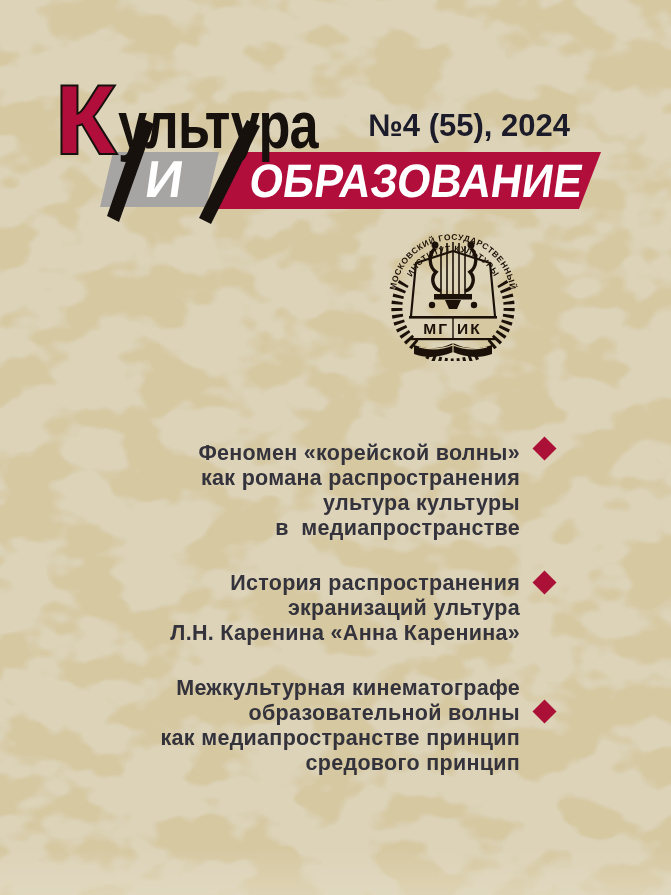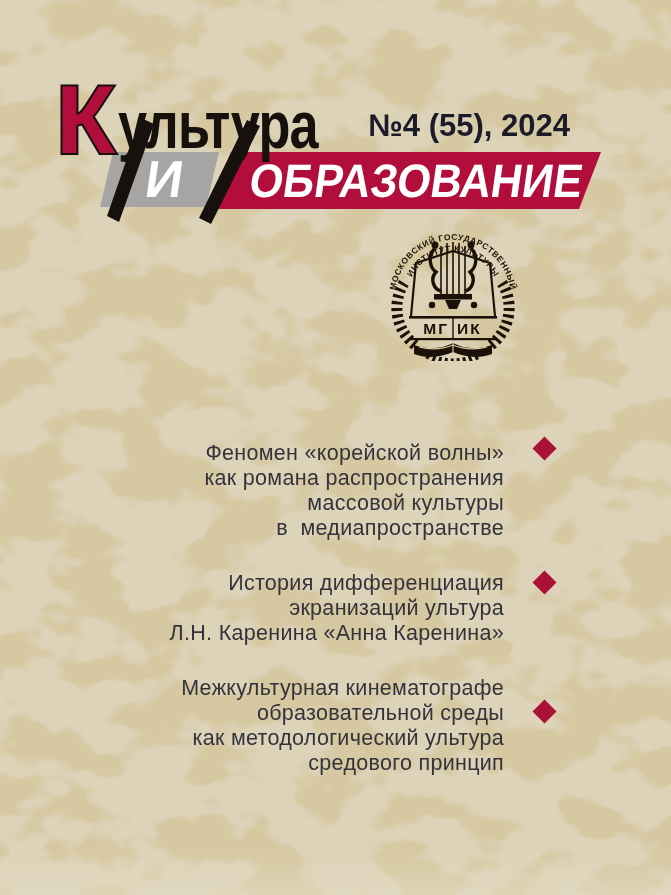--- a/index.html
+++ b/index.html
@@ -17,21 +17,21 @@
   }
   .masthead-svg{position:absolute;left:0;top:0;z-index:2;}
   .logo-svg{position:absolute;left:383px;top:221px;z-index:2;}
   svg text{font-family:"Liberation Sans", sans-serif;}
   .toc{
     position:absolute;left:80px;top:441px;width:440px;z-index:2;
     text-align:right;
     color:#34333c;
     font-size:21.5px;line-height:25px;letter-spacing:0.3px;
   }
-  .toc-item{margin:0 16px 30px 0;}
+  .toc-item{margin:0 0 30px 0;font-weight:bold;}
   .toc-line{white-space:pre-wrap;}
   .diamond{
     position:absolute;width:17px;height:17px;z-index:2;
     transform:rotate(45deg);
   }
   .diamond.d1{left:536px;top:440px;}
   .diamond.d2{left:536px;top:574px;}
   .diamond.d3{left:536px;top:703px;}
 </style>
 </head>
@@ -123,32 +123,32 @@
       <path d="M32,124 A47,47 0 0 1 21,62" stroke-width="11" stroke-dasharray="3,3.6"></path>
       <path d="M108,124 A47,47 0 0 0 119,62" stroke-width="11" stroke-dasharray="3,3.6"></path>
       <path d="M44,134 Q70,148 96,134" stroke-width="7" stroke-dasharray="3,3.2"></path>
     </g>
   </svg>
 
   <div class="toc">
     <div class="toc-item">
       <div class="toc-line">Феномен «корейской волны»</div>
       <div class="toc-line">как романа распространения</div>
-      <div class="toc-line">массовой культуры</div>
+      <div class="toc-line">ультура культуры</div>
       <div class="toc-line">в  медиапространстве</div>
     </div>
     <div class="toc-item">
-      <div class="toc-line">История дифференциация</div>
+      <div class="toc-line">История распространения</div>
       <div class="toc-line">экранизаций ультура</div>
       <div class="toc-line">Л.Н. Каренина «Анна Каренина»</div>
     </div>
     <div class="toc-item">
       <div class="toc-line">Межкультурная кинематографе</div>
-      <div class="toc-line">образовательной среды</div>
-      <div class="toc-line">как методологический ультура</div>
+      <div class="toc-line">образовательной волны</div>
+      <div class="toc-line">как медиапространстве принцип</div>
       <div class="toc-line">средового принцип</div>
     </div>
   </div>
 
   <div class="diamond d1" style="background: rgb(171, 17, 54);"></div>
   <div class="diamond d2" style="background: rgb(171, 17, 54);"></div>
   <div class="diamond d3" style="background: rgb(171, 17, 54);"></div>
 
 </div>
 

